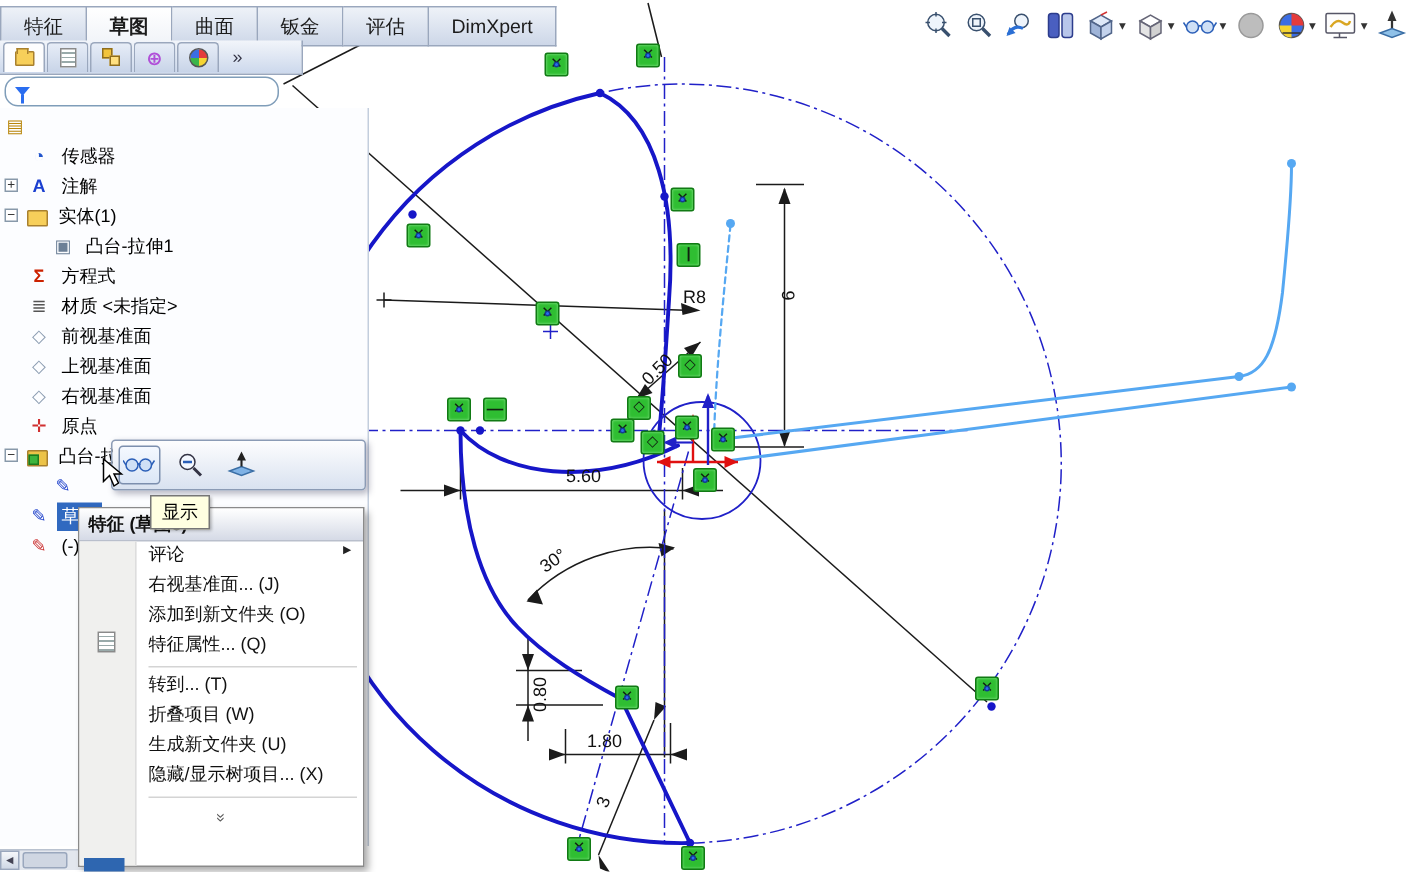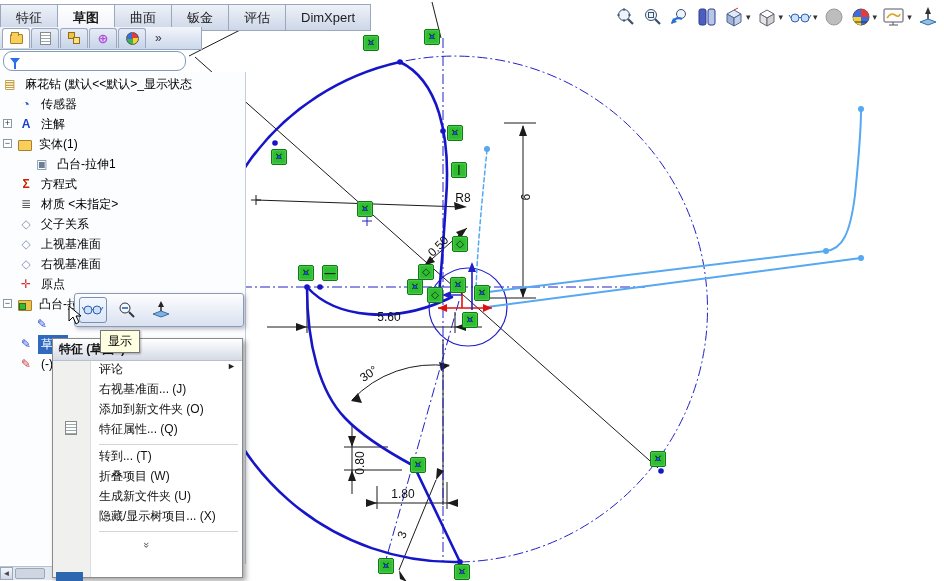--- a/index.html
+++ b/index.html
@@ -356,21 +356,20 @@
 </div>
 
 <div id="panel-bg"></div>
 <div id="filterbox">
   <span class="funnel"></span>
   <input value="" style="">
 </div>
 <div id="tree">
     <div class="trow" style="padding-left: 2px;">
       <span class="ticon i-part">▤</span>
-      <span class="tlabel">麻花钻 (默认&lt;&lt;默认&gt;_显示状态</span>
     </div>
     <div class="trow" style="padding-left: 18px;">
       <span class="ticon i-sensors">◔</span>
       <span class="tlabel">传感器</span>
     </div>
     <div class="trow" style="padding-left: 18px;">
       <span class="exp">+</span>
       <span class="ticon i-annotations">A</span>
       <span class="tlabel">注解</span>
     </div>
@@ -386,21 +385,21 @@
     <div class="trow" style="padding-left: 18px;">
       <span class="ticon i-equations">Σ</span>
       <span class="tlabel">方程式</span>
     </div>
     <div class="trow" style="padding-left: 18px;">
       <span class="ticon i-material">≣</span>
       <span class="tlabel">材质 &lt;未指定&gt;</span>
     </div>
     <div class="trow" style="padding-left: 18px;">
       <span class="ticon i-plane">◇</span>
-      <span class="tlabel">父子关系</span>
+      <span class="tlabel">前视基准面</span>
     </div>
     <div class="trow" style="padding-left: 18px;">
       <span class="ticon i-plane">◇</span>
       <span class="tlabel">上视基准面</span>
     </div>
     <div class="trow" style="padding-left: 18px;">
       <span class="ticon i-plane">◇</span>
       <span class="tlabel">右视基准面</span>
     </div>
     <div class="trow" style="padding-left: 18px;">

